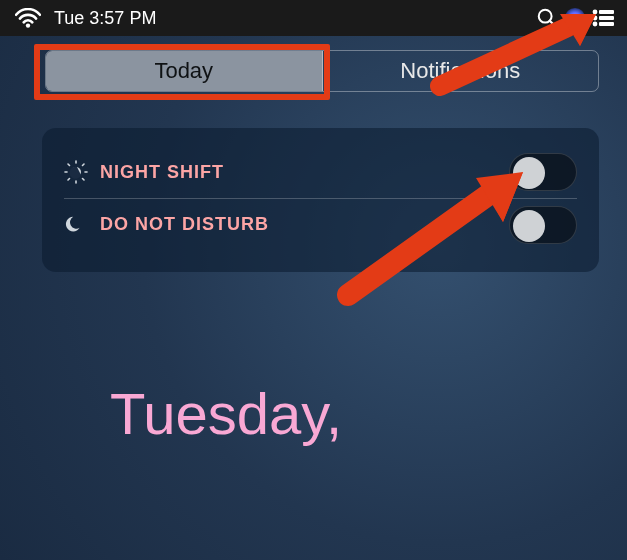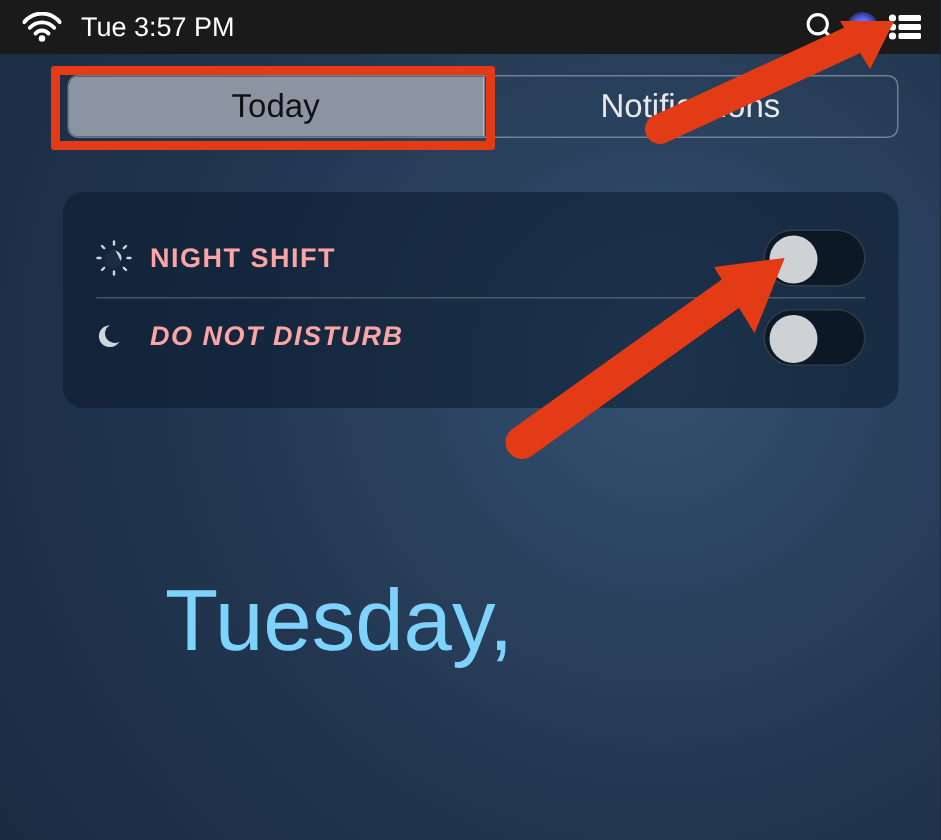--- a/index.html
+++ b/index.html
@@ -87,21 +87,21 @@
     right: 28px;
     border-radius: 14px;
     background: rgba(10,25,45,0.55);
     padding: 18px 22px 22px 22px;
   }
   .row {
     display: flex;
     align-items: center;
     height: 52px;
   }
-  .row + .row { border-top: 1px solid rgba(255,255,255,0.22); font-style: italic; }
+  .row + .row { border-top: 1px solid rgba(255,255,255,0.22); }
   .row .icon-slot {
     width: 36px;
     display:flex; align-items:center; color:#cfd6dd;
   }
   .row .label {
     flex: 1;
     color: #fca5a5;
     font-weight: 700;
     letter-spacing: 1px;
     font-size: 18px;
@@ -121,21 +121,21 @@
     width: 32px; height: 32px;
     background: #cfd2d5;
     border-radius: 50%;
   }
 
   
   .big-date {
     position: absolute;
     left: 110px;
     top: 382px;
-    color: #7dd3fc;
+    color: #f9a8d4;
     font-size: 58px;
     line-height: 1.1;
     font-weight: 300;
   }
 
   
   .arrow {
     position: absolute;
     pointer-events: none;
   }

